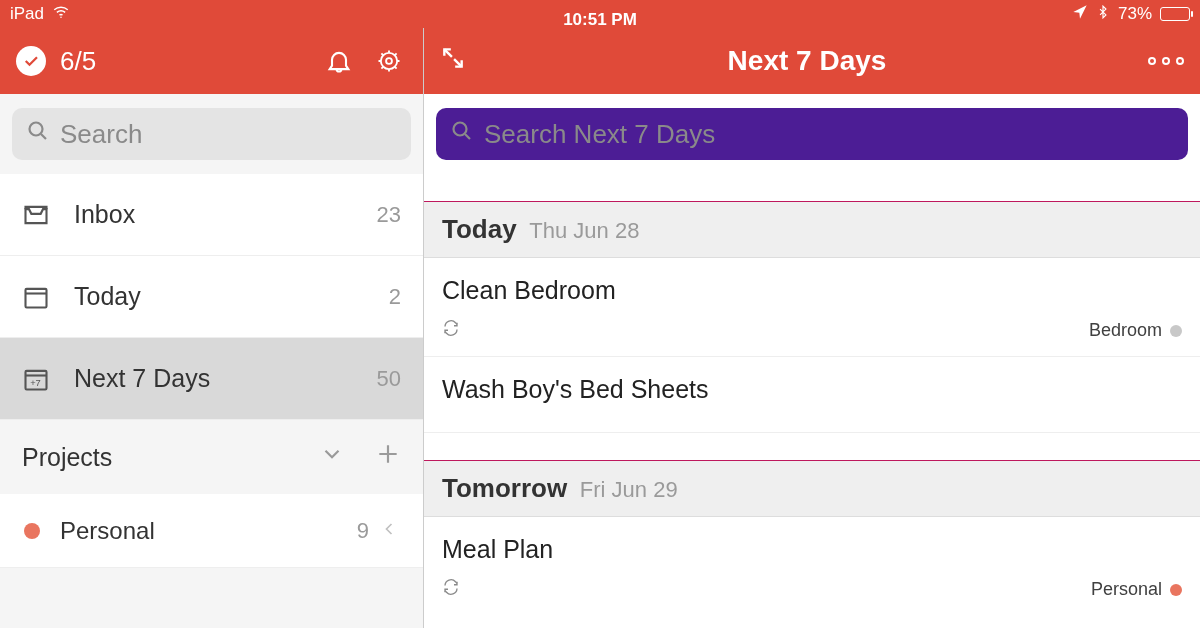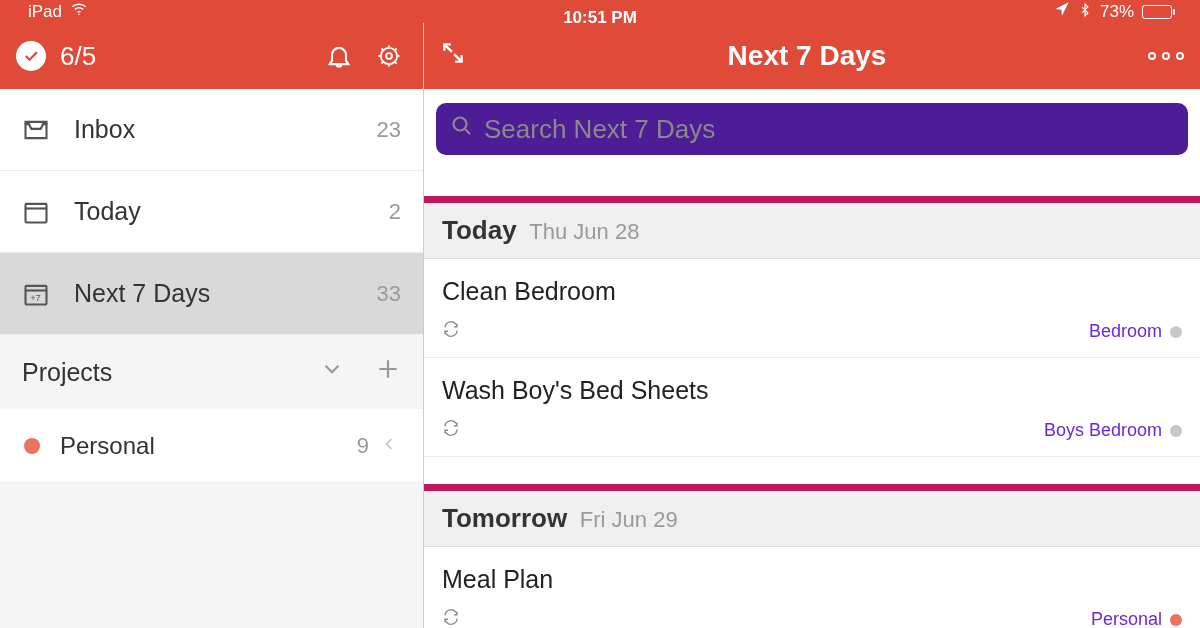--- a/index.html
+++ b/index.html
@@ -7,21 +7,21 @@
   .app { display: flex; flex-direction: column; width: 1200px; height: 628px; }
 
   
   .statusbar {
     height: 28px;
     background: #E04A39;
     color: #fff;
     display: flex;
     align-items: center;
     font-size: 17px;
-    padding: 0 28px;
+    padding: 0 10px;
     justify-content: space-between;
   }
   .statusbar .sb-left, .statusbar .sb-right { display:flex; align-items:center; gap:8px; }
   .statusbar .sb-center { position: absolute; left: 50%; transform: translateX(-50%); font-weight: 600; margin-top: 12px; }
 
   .columns { flex: 1; display: flex; }
   .left { width: 424px; background: #f5f5f5; display:flex; flex-direction:column; border-right: 1px solid #ccc;}
   .right { flex:1; background: #fff; display:flex; flex-direction:column; }
 
   
@@ -104,34 +104,34 @@
   .projitem .plbl { flex:1; color:#333;}
   .projitem .pcount { color:#9a9a9a; font-size:22px; margin-right:10px;}
   .projitem .disclose { color:#c0c0c0; }
 
   
   .section-head {
     background:#efefef;
     padding: 12px 18px;
     font-size:24px;
     color:#333;
-    border-top:7px solid #be185d;
+    border-top:1px solid #be185d;
     border-bottom:1px solid #ddd;
     margin-top:27px;
   }
   .section-head .shtitle { font-weight:700; font-size:26px; }
   .section-head .shdate { color:#9a9a9a; font-size:22px; margin-left:6px; }
 
   .task {
     padding: 18px 18px 14px 18px;
     border-bottom:1px solid #eee;
     background:#fff;
   }
   .task .tname { font-size:25px; color:#222; margin-bottom:14px;}
-  .task .trow { display:flex; align-items:center; justify-content:space-between; color:#6d28d9; font-size:18px;}
+  .task .trow { display:flex; align-items:center; justify-content:space-between; color:#404040; font-size:18px;}
   .task .recur svg { width:18px; height:18px; color:#888;}
   .task .tproj { display:flex; align-items:center; gap:8px; }
   .tproj .projdot2 { width:12px; height:12px; border-radius:50%; display:inline-block;}
 
   .ooo { display:flex; gap:6px; }
   .ooo span { width:8px; height:8px; border:2px solid #fff; border-radius:50%; }
 
   .expand-icon svg { width:26px; height:26px; }
 
   .battery { display:flex; align-items:center; gap:4px;}
@@ -194,20 +194,31 @@
         </span>
         <span class="iconbtn">
           <svg viewBox="0 0 24 24" fill="none" stroke="white" stroke-width="1.6">
               <circle cx="12" cy="12" r="7"></circle>
               <circle cx="12" cy="12" r="2.5"></circle>
             <path d="M12 3v2M12 19v2M3 12h2M19 12h2M5.5 5.5l1.4 1.4M17.1 17.1l1.4 1.4M5.5 18.5l1.4-1.4M17.1 6.9l1.4-1.4"></path>
           </svg>
         </span>
       </div>
 
+      <div class="searchwrap">
+        <div class="searchfield">
+          <span>
+            <svg viewBox="0 0 24 24" width="24" height="24" fill="none" stroke="#8a8a8a" stroke-width="2.2">
+                <circle cx="10" cy="10" r="6.5"></circle>
+                <line x1="20" y1="20" x2="15" y2="15"></line>
+              </svg>
+          </span>
+          <span>Search</span>
+        </div>
+      </div>
 
       <div class="navlist">
         <div class="navitem">
           <span class="nicon">
             <svg viewBox="0 0 24 24" fill="none" stroke="#555" stroke-width="1.8">
                 <path d="M3 7h3l2 4h8l2-4h3v12H3z"></path>
                 <path d="M3 7V5h18v2"></path>
               </svg>
           </span>
           <span class="nlabel">Inbox</span>
@@ -225,21 +236,21 @@
         </div>
         <div class="navitem selected">
           <span class="nicon">
             <svg viewBox="0 0 24 24" fill="none" stroke="#555" stroke-width="1.8">
                 <rect x="3" y="5" width="18" height="16" rx="1"></rect>
                 <path d="M3 9h18"></path>
                 <text x="7" y="18" font-size="8" fill="#555" stroke="none">+7</text>
               </svg>
           </span>
           <span class="nlabel">Next 7 Days</span>
-          <span class="ncount">33</span>
+          <span class="ncount">50</span>
         </div>
       </div>
 
       <div class="projects-head">
         <span class="plabel">Projects</span>
         <span class="chev">
           <svg viewBox="0 0 24 24" fill="none" stroke="#9a9a9a" stroke-width="2">
               <path d="M6 9l6 6 6-6"></path>
             </svg>
         </span>
@@ -308,32 +319,20 @@
           </span>
           <span class="tproj">
             <span>Bedroom</span>
             <span class="projdot2" style="background:#c8c8c8"></span>
           </span>
         </div>
       </div>
 
       <div class="task">
         <div class="tname">Wash Boy's Bed Sheets</div>
-        <div class="trow">
-          <span class="recur">
-            <svg viewBox="0 0 24 24" fill="none" stroke="#8a8a8a" stroke-width="1.8">
-                <path d="M4 10a8 8 0 0114-5l2 2M20 14a8 8 0 01-14 5l-2-2"></path>
-                <path d="M20 5v4h-4M4 19v-4h4"></path>
-              </svg>
-          </span>
-          <span class="tproj">
-            <span>Boys Bedroom</span>
-            <span class="projdot2" style="background:#c8c8c8"></span>
-          </span>
-        </div>
       </div>
 
       <div class="section-head">
         <span class="shtitle">Tomorrow</span>
         <span class="shdate">Fri Jun 29</span>
       </div>
 
       <div class="task" style="border-bottom:none">
         <div class="tname">Meal Plan</div>
         <div class="trow">

